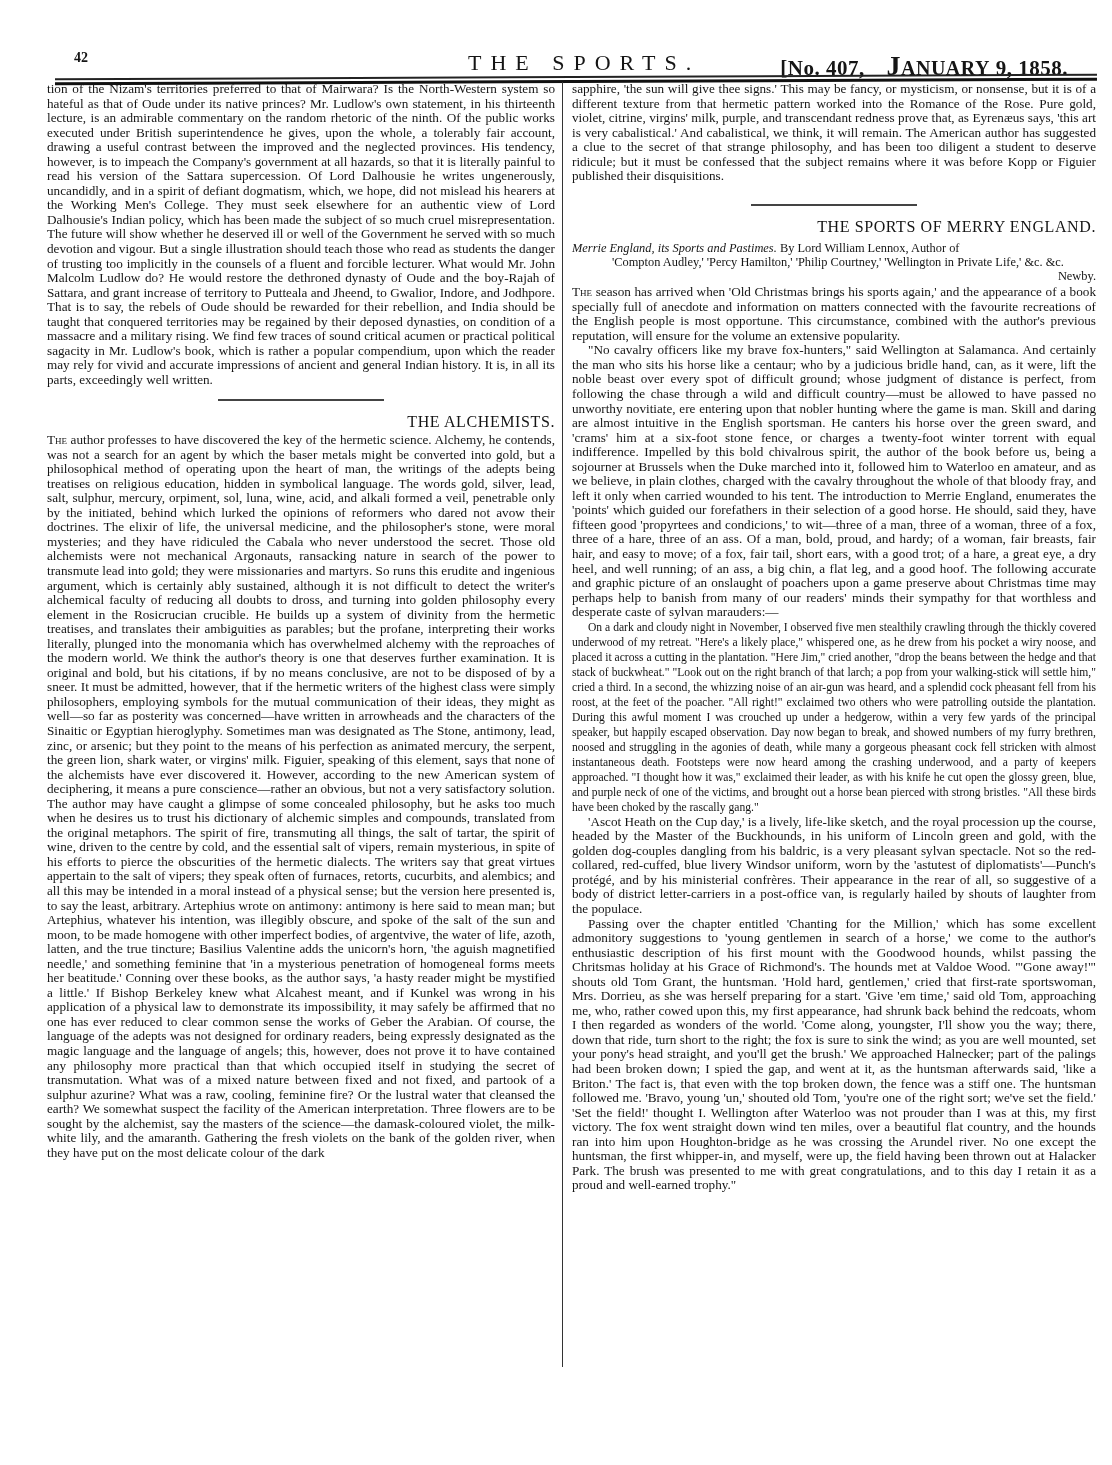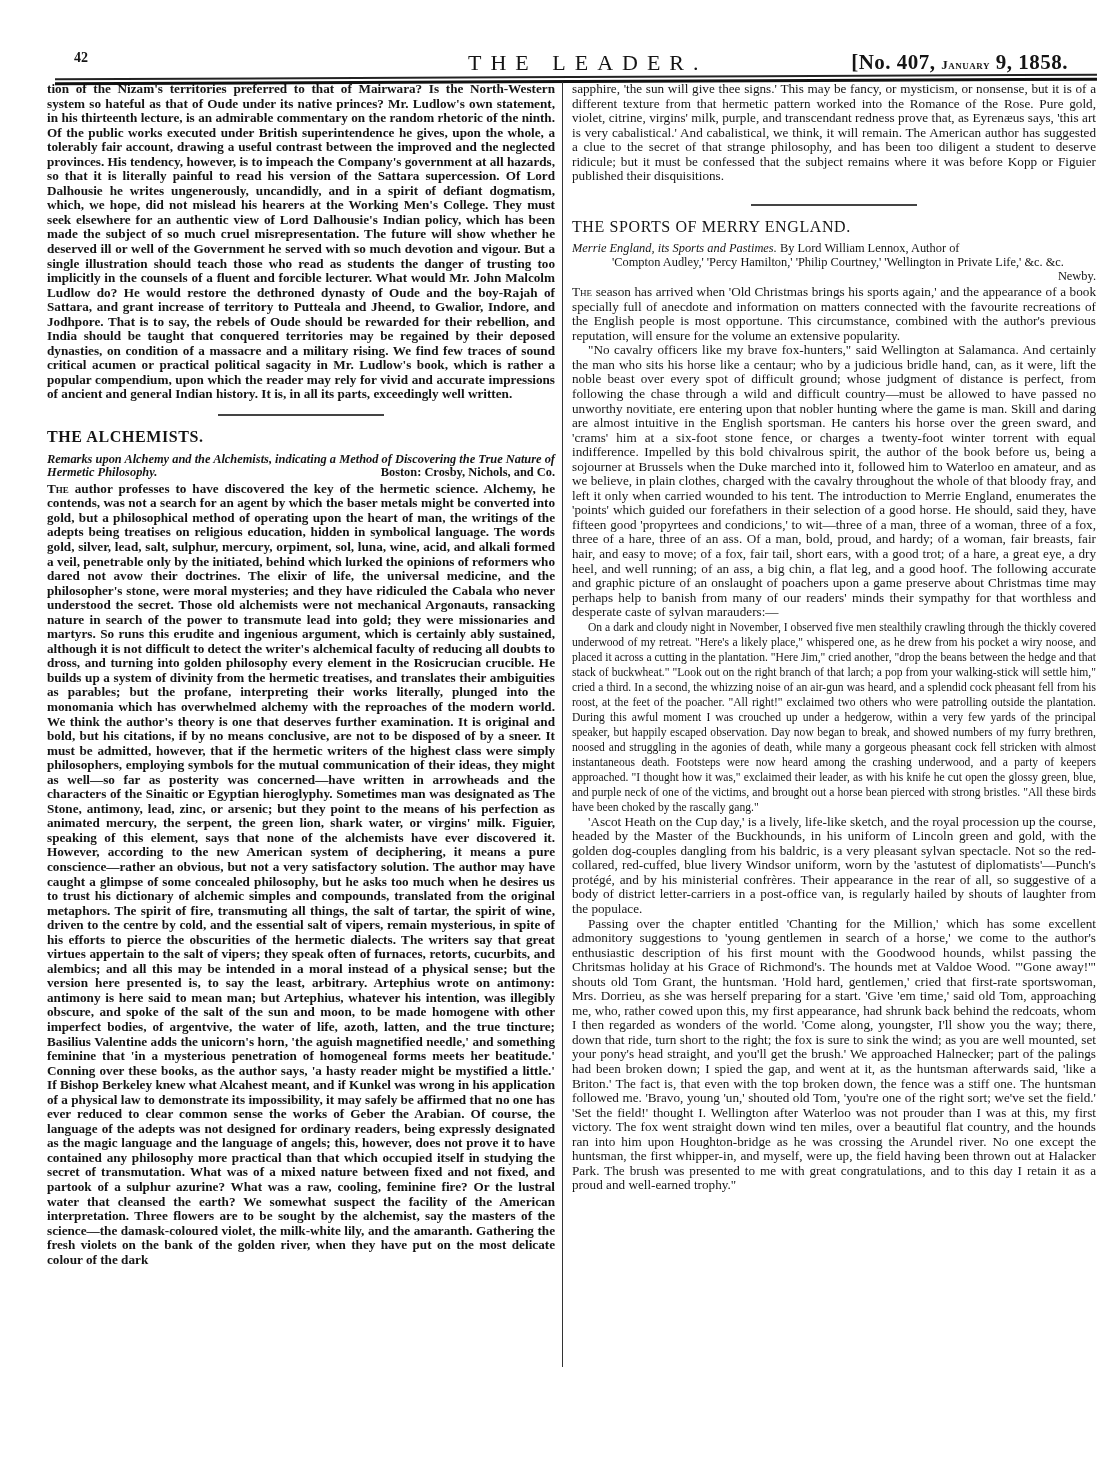--- a/index.html
+++ b/index.html
@@ -8,56 +8,51 @@
     font-family: "Liberation Serif", "DejaVu Serif", serif; color: #151515;
   }
   .masthead { position: absolute; left: 48px; top: 50px; width: 1020px; height: 26px; }
   .page-num { position: absolute; left: 26px; top: 0; font-size: 14px; font-weight: bold; }
   .paper-title { position: absolute; left: 420px; top: 0; font-size: 22px; letter-spacing: 9px; }
   .issue { position: absolute; right: 0; top: 0; font-size: 21px; font-weight: bold; letter-spacing: 0.5px; }
   .issue .sc { font-size: 16px; }
   .rule-top { position: absolute; left: 55px; top: 76px; width: 1042px; height: 0; border-top: 2px solid #222; transform: rotate(-0.25deg); }
   .rule-top2 { position: absolute; left: 55px; top: 80px; width: 1042px; height: 0; border-top: 3px solid #111; transform: rotate(-0.25deg); }
   .col { position: absolute; top: 82px; font-size: 13.2px; line-height: 14.55px; text-align: justify; }
-  .col-left { left: 47px; width: 508px; font-weight: bold; }
+  .col-left { left: 47px; width: 508px; }
   .col-right { left: 572px; width: 524px; }
   .col-divider { position: absolute; left: 562px; top: 82px; width: 0; height: 1285px; border-left: 1.5px solid #333; }
   .col p { margin: 0; }
   .indent { text-indent: 16px; }
   .sec-rule { width: 166px; height: 0; border-top: 2px solid #444; margin: 12px auto 14px auto; }
-  .sec-title { text-align: left; font-size: 16px; letter-spacing: 0.6px; margin: 8px 0 3px 0; }
+  .sec-title { text-align: right; font-size: 16px; letter-spacing: 0.6px; margin: 8px 0 3px 0; }
   .review-head { font-size: 12.4px; line-height: 13.6px; margin: 8px 0 2px 0; text-align: justify; }
   .review-head .line2 { padding-left: 40px; }
   .review-head .pub { float: right; }
   .sc-lead { font-variant: small-caps; }
   .extract { font-size: 11.6px; line-height: 15px; text-indent: 16px; }
 </style>
 </head>
 <body>
 
 <div class="masthead">
   <span class="page-num">42</span>
-  <span class="paper-title">THE LEADER.</span>
-  <span class="issue"><span>[No. 407, </span><span class="sc" style="font-variant: small-caps; font-size: 13px;">January</span><span> 9, 1858.</span></span>
+  <span class="paper-title">THE SPORTS.</span>
+  <span class="issue"><span>[No. 407, </span><span class="sc" style="font-variant: small-caps; font-size: 28px; margin-left: 16px;">January</span><span> 9, 1858.</span></span>
 </div>
 <div class="rule-top"></div>
 <div class="rule-top2"></div>
 
 <div class="col-divider"></div>
 
 <div class="col col-left">
   <p>tion of the Nizam's territories preferred to that of Mairwara? Is the North-Western system so hateful as that of Oude under its native princes? Mr. Ludlow's own statement, in his thirteenth lecture, is an admirable commentary on the random rhetoric of the ninth. Of the public works executed under British superintendence he gives, upon the whole, a tolerably fair account, drawing a useful contrast between the improved and the neglected provinces. His tendency, however, is to impeach the Company's government at all hazards, so that it is literally painful to read his version of the Sattara supercession. Of Lord Dalhousie he writes ungenerously, uncandidly, and in a spirit of defiant dogmatism, which, we hope, did not mislead his hearers at the Working Men's College. They must seek elsewhere for an authentic view of Lord Dalhousie's Indian policy, which has been made the subject of so much cruel misrepresentation. The future will show whether he deserved ill or well of the Government he served with so much devotion and vigour. But a single illustration should teach those who read as students the danger of trusting too implicitly in the counsels of a fluent and forcible lecturer. What would Mr. John Malcolm Ludlow do? He would restore the dethroned dynasty of Oude and the boy-Rajah of Sattara, and grant increase of territory to Putteala and Jheend, to Gwalior, Indore, and Jodhpore. That is to say, the rebels of Oude should be rewarded for their rebellion, and India should be taught that conquered territories may be regained by their deposed dynasties, on condition of a massacre and a military rising. We find few traces of sound critical acumen or practical political sagacity in Mr. Ludlow's book, which is rather a popular compendium, upon which the reader may rely for vivid and accurate impressions of ancient and general Indian history. It is, in all its parts, exceedingly well written.</p>
 
   <div class="sec-rule"></div>
   <div class="sec-title">THE ALCHEMISTS.</div>
-  <div class="review-head">
-    <i>Remarks upon Alchemy and the Alchemists, indicating a Method of Discovering the True Nature of Hermetic Philosophy.</i>
-    <span class="pub">Boston: Crosby, Nichols, and Co.</span>
-    <div style="clear: both;"></div>
-  </div>
   <p><span class="sc-lead">The</span><span> author professes to have discovered the key of the hermetic science. Alchemy, he contends, was not a search for an agent by which the baser metals might be converted into gold, but a philosophical method of operating upon the heart of man, the writings of the adepts being treatises on religious education, hidden in symbolical language. The words gold, silver, lead, salt, sulphur, mercury, orpiment, sol, luna, wine, acid, and alkali formed a veil, penetrable only by the initiated, behind which lurked the opinions of reformers who dared not avow their doctrines. The elixir of life, the universal medicine, and the philosopher's stone, were moral mysteries; and they have ridiculed the Cabala who never understood the secret. Those old alchemists were not mechanical Argonauts, ransacking nature in search of the power to transmute lead into gold; they were missionaries and martyrs. So runs this erudite and ingenious argument, which is certainly ably sustained, although it is not difficult to detect the writer's alchemical faculty of reducing all doubts to dross, and turning into golden philosophy every element in the Rosicrucian crucible. He builds up a system of divinity from the hermetic treatises, and translates their ambiguities as parables; but the profane, interpreting their works literally, plunged into the monomania which has overwhelmed alchemy with the reproaches of the modern world. We think the author's theory is one that deserves further examination. It is original and bold, but his citations, if by no means conclusive, are not to be disposed of by a sneer. It must be admitted, however, that if the hermetic writers of the highest class were simply philosophers, employing symbols for the mutual communication of their ideas, they might as well—so far as posterity was concerned—have written in arrowheads and the characters of the Sinaitic or Egyptian hieroglyphy. Sometimes man was designated as The Stone, antimony, lead, zinc, or arsenic; but they point to the means of his perfection as animated mercury, the serpent, the green lion, shark water, or virgins' milk. Figuier, speaking of this element, says that none of the alchemists have ever discovered it. However, according to the new American system of deciphering, it means a pure conscience—rather an obvious, but not a very satisfactory solution. The author may have caught a glimpse of some concealed philosophy, but he asks too much when he desires us to trust his dictionary of alchemic simples and compounds, translated from the original metaphors. The spirit of fire, transmuting all things, the salt of tartar, the spirit of wine, driven to the centre by cold, and the essential salt of vipers, remain mysterious, in spite of his efforts to pierce the obscurities of the hermetic dialects. The writers say that great virtues appertain to the salt of vipers; they speak often of furnaces, retorts, cucurbits, and alembics; and all this may be intended in a moral instead of a physical sense; but the version here presented is, to say the least, arbitrary. Artephius wrote on antimony: antimony is here said to mean man; but Artephius, whatever his intention, was illegibly obscure, and spoke of the salt of the sun and moon, to be made homogene with other imperfect bodies, of argentvive, the water of life, azoth, latten, and the true tincture; Basilius Valentine adds the unicorn's horn, 'the aguish magnetified needle,' and something feminine that 'in a mysterious penetration of homogeneal forms meets her beatitude.' Conning over these books, as the author says, 'a hasty reader might be mystified a little.' If Bishop Berkeley knew what Alcahest meant, and if Kunkel was wrong in his application of a physical law to demonstrate its impossibility, it may safely be affirmed that no one has ever reduced to clear common sense the works of Geber the Arabian. Of course, the language of the adepts was not designed for ordinary readers, being expressly designated as the magic language and the language of angels; this, however, does not prove it to have contained any philosophy more practical than that which occupied itself in studying the secret of transmutation. What was of a mixed nature between fixed and not fixed, and partook of a sulphur azurine? What was a raw, cooling, feminine fire? Or the lustral water that cleansed the earth? We somewhat suspect the facility of the American interpretation. Three flowers are to be sought by the alchemist, say the masters of the science—the damask-coloured violet, the milk-white lily, and the amaranth. Gathering the fresh violets on the bank of the golden river, when they have put on the most delicate colour of the dark</span></p>
 </div>
 
 <div class="col col-right">
   <p>sapphire, 'the sun will give thee signs.' This may be fancy, or mysticism, or nonsense, but it is of a different texture from that hermetic pattern worked into the Romance of the Rose. Pure gold, violet, citrine, virgins' milk, purple, and transcendant redness prove that, as Eyrenæus says, 'this art is very cabalistical.' And cabalistical, we think, it will remain. The American author has suggested a clue to the secret of that strange philosophy, and has been too diligent a student to deserve ridicule; but it must be confessed that the subject remains where it was before Kopp or Figuier published their disquisitions.</p>
 
   <div class="sec-rule" style="margin-top: 20px;"></div>
   <div class="sec-title">THE SPORTS OF MERRY ENGLAND.</div>
   <div class="review-head">
     <i>Merrie England, its Sports and Pastimes.</i><span> By Lord William Lennox, Author of</span>

